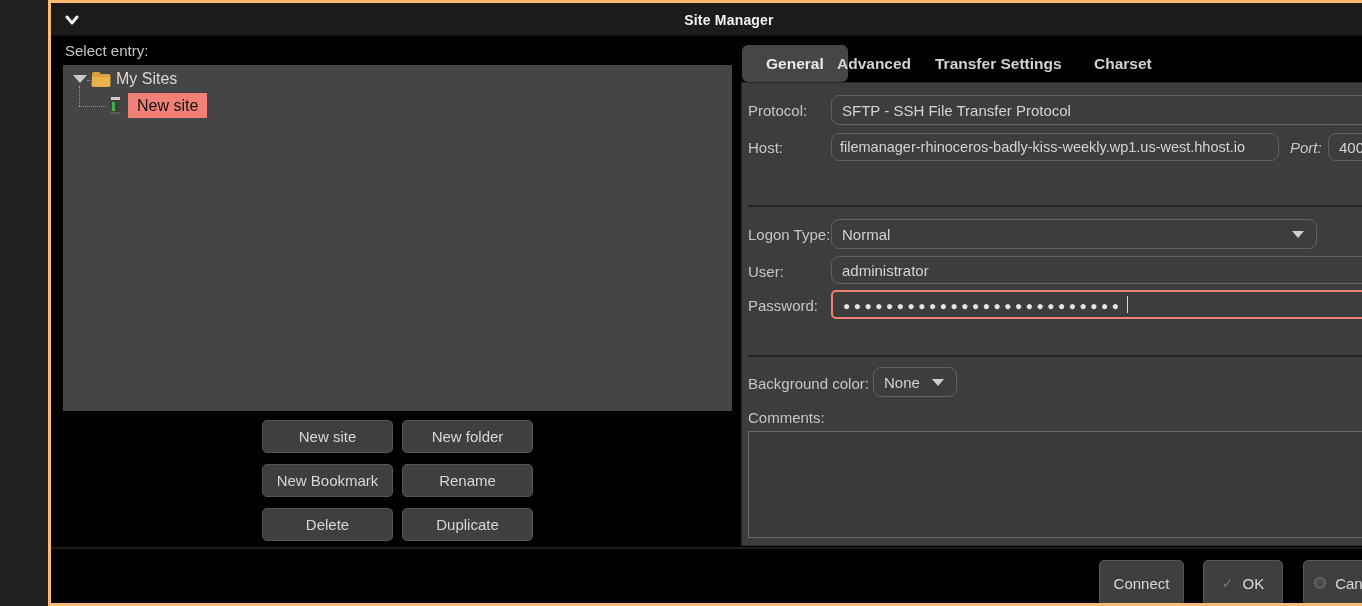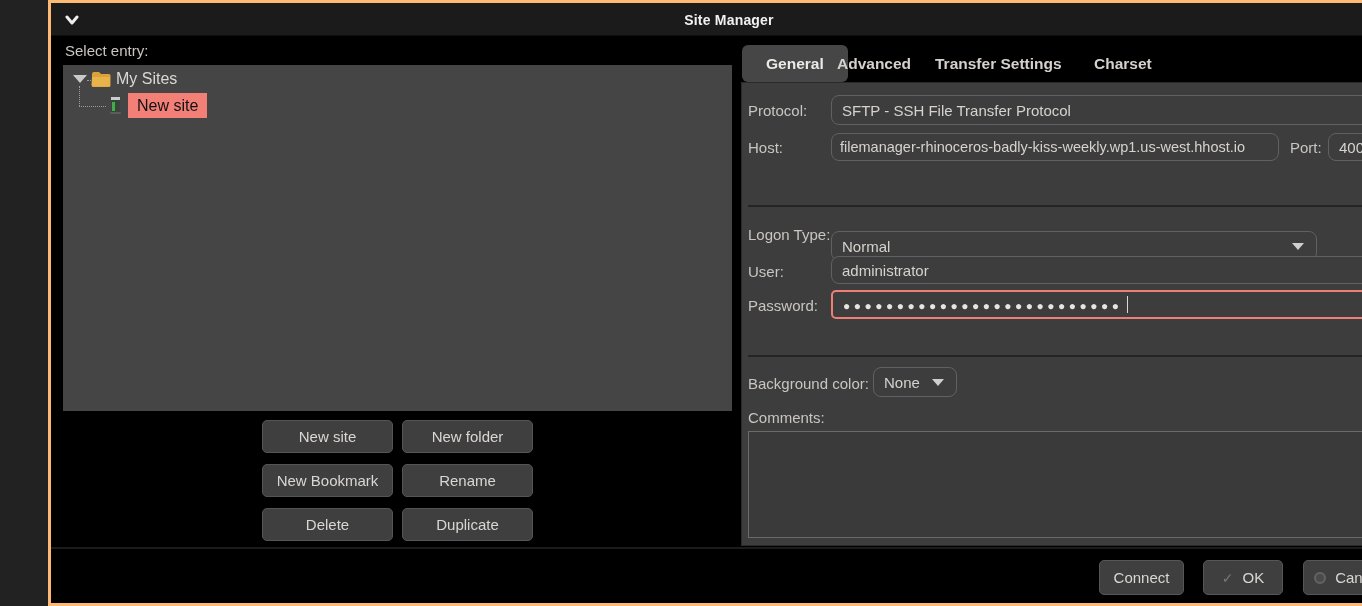--- a/index.html
+++ b/index.html
@@ -102,21 +102,21 @@
     position:absolute; left:697px; top:428px; width:644px; height:107px;
     background:#3a3a3a; border:1px solid #6a6a6a;
   }
   .comments-area textarea{
     width:100%; height:100%; background:transparent; border:none; outline:none; resize:none;
     color:#d6d3cf; font-family:inherit; font-size:14px; padding:6px;
   }
   
   .footer-sep{ position:absolute; left:0; top:544px; width:100%; height:2px; background:#1c1c1c; }
   .fbtn{
-    position:absolute; top:557px; height:35px;
+    position:absolute; top:557px; height:46px;
     background:#3f3f3f; border:1px solid #565656; border-radius:5px;
     color:#dad7d3; font-size:15px; display:flex; align-items:center; justify-content:center;
     gap:9px; cursor:default;
   }
   .f-connect{ left:1048px; width:85px; }
   .f-ok     { left:1152px; width:80px; }
   .f-cancel { left:1252px; width:90px; }
   .dim-check{ color:#787878; font-size:14px; }
   .dim-circle{
     width:12px; height:12px; border-radius:50%;
@@ -180,29 +180,29 @@
   <div class="flabel" style="left:697px; top:99px;">Protocol:</div>
   <div class="field select" style="left:780px; top:92px; width:561px; height:30px;">
     <span>SFTP - SSH File Transfer Protocol</span>
     <span class="arrow"></span>
   </div>
 
   <div class="flabel" style="left:697px; top:136px;">Host:</div>
   <div class="field" style="left:780px; top:130px; width:448px; height:28px; font-size:14.5px; padding:12px 8px;">
     <span>filemanager-rhinoceros-badly-kiss-weekly.wp1.us-west.hhost.io</span>
   </div>
-  <div class="flabel" style="left:1239px; top:136px;">Port:</div>
+  <div class="flabel" style="left:1239px; top:136px;font-style:italic;">Port:</div>
   <div class="field" style="left:1277px; top:130px; width:64px; height:28px;">
     <span>40053</span>
   </div>
 
   <div class="sep" style="left:697px; top:202px; width:644px;"></div>
 
   <div class="flabel" style="left:697px; top:223px;">Logon Type:</div>
-  <div class="field select" style="left:780px; top:228px; width:486px; height:30px;">
+  <div class="field select" style="left:780px; top:216px; width:486px; height:30px;">
     <span>Normal</span>
     <span class="arrow"></span>
   </div>
 
   <div class="flabel" style="left:697px; top:260px;">User:</div>
   <div class="field" style="left:780px; top:253px; width:561px; height:28px;">
     <span>administrator</span>
   </div>
 
   <div class="flabel" style="left:697px; top:294px;">Password:</div>

